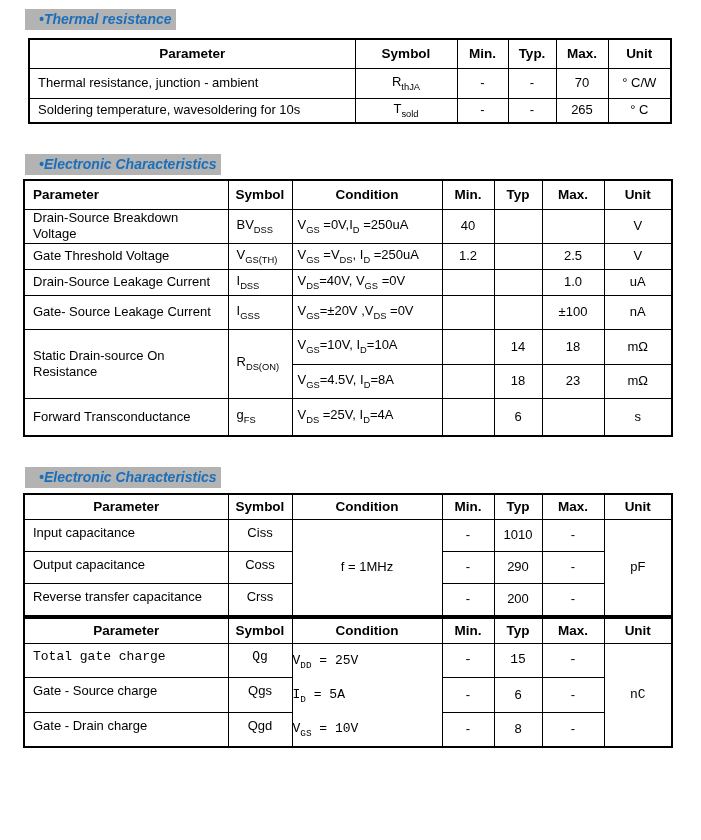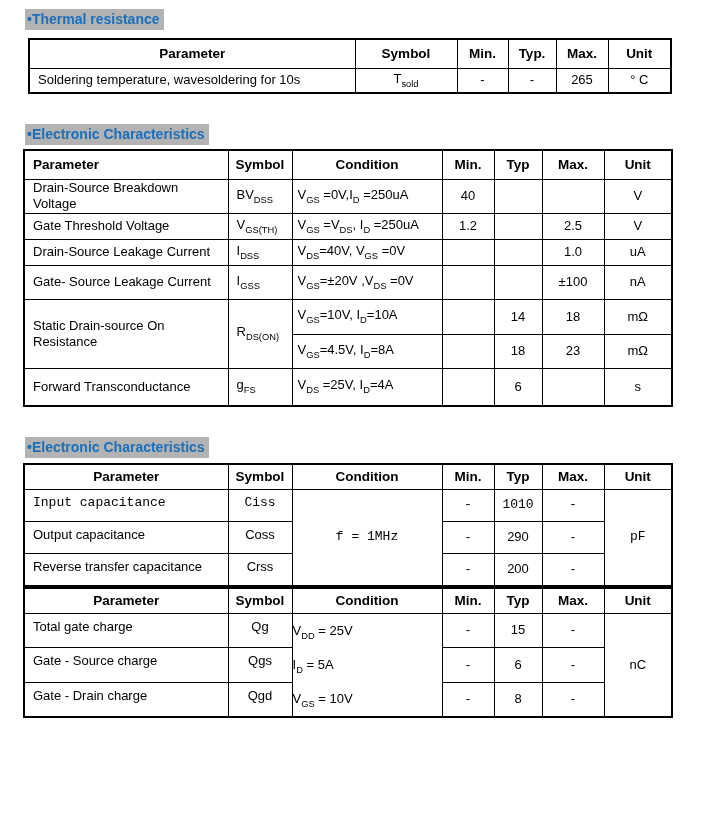--- a/index.html
+++ b/index.html
@@ -8,21 +8,21 @@
     --line:#000000;
     --ink:#000000;
   }
   html,body{margin:0;padding:0;}
   body{
     width:701px;height:840px;background:#ffffff;
     font-family:"Liberation Sans", sans-serif;color:var(--ink);
     overflow:hidden;
   }
   .heading{font-weight:bold;font-size:14px;line-height:18px;}
-  .hl{background:var(--hl);color:var(--blue);display:inline-block;padding:1px 4px 2px 2px;}
+  .hl{background:var(--hl);color:var(--blue);display:inline-block;padding:1px 4px 2px 14px;font-style:italic;}
   .hl sub{font-size:72%;}
   table{border-collapse:collapse;table-layout:fixed;border:2px solid var(--line);}
   th,td{
     border:1px solid var(--line);
     text-align:center;vertical-align:middle;
     font-size:13px;line-height:1.2;padding:0 2px;overflow:hidden;
     font-weight:normal;
   }
   th{font-weight:bold;font-size:13.5px;}
   td sub, th sub{font-size:72%;}
@@ -61,20 +61,28 @@
         <tr style="height: 29px;">
           <th>Parameter</th>
           <th>Symbol</th>
           <th>Min.</th>
           <th>Typ.</th>
           <th>Max.</th>
           <th>Unit</th>
         </tr>
       </thead>
       <tbody>
+        <tr style="height: 30px;">
+          <td class="al">Thermal resistance, junction - ambient</td>
+          <td>R<sub>thJA</sub></td>
+          <td>-</td>
+          <td>-</td>
+          <td>70</td>
+          <td>° C/W</td>
+        </tr>
         <tr style="height: 25px;">
           <td class="al">Soldering temperature, wavesoldering for 10s</td>
           <td>T<sub>sold</sub></td>
           <td>-</td>
           <td>-</td>
           <td>265</td>
           <td>° C</td>
         </tr>
       </tbody>
     </table>
@@ -190,21 +198,21 @@
           <th>Parameter</th>
           <th>Symbol</th>
           <th>Condition</th>
           <th>Min.</th>
           <th>Typ</th>
           <th>Max.</th>
           <th>Unit</th>
         </tr>
       </thead>
       <tbody>
-        <tr style="height: 32px; font-family: Liberation Mono, monospace;">
+        <tr style="height: 32px;">
           <td class="al top">Input capacitance</td>
           <td class="top">Ciss</td>
           <td rowspan="3">f = 1MHz</td>
           <td>-</td>
           <td>1010</td>
           <td>-</td>
           <td rowspan="3">pF</td>
         </tr>
         <tr style="height: 32px;">
           <td class="al top">Output capacitance</td>
@@ -240,21 +248,21 @@
           <th>Parameter</th>
           <th>Symbol</th>
           <th>Condition</th>
           <th>Min.</th>
           <th>Typ</th>
           <th>Max.</th>
           <th>Unit</th>
         </tr>
       </thead>
       <tbody>
-        <tr style="height: 33px;">
+        <tr style="height: 33px; font-family: Liberation Mono, monospace;">
           <td class="al top">Total gate charge</td>
           <td class="top">Qg</td>
           <td rowspan="3" class="spreadcell">
             <div class="spread-line">V<sub>DD</sub> = 25V</div>
             <div class="spread-line">I<sub>D</sub> = 5A</div>
             <div class="spread-line">V<sub>GS</sub> = 10V</div>
           </td>
           <td>-</td>
           <td>15</td>
           <td>-</td>

